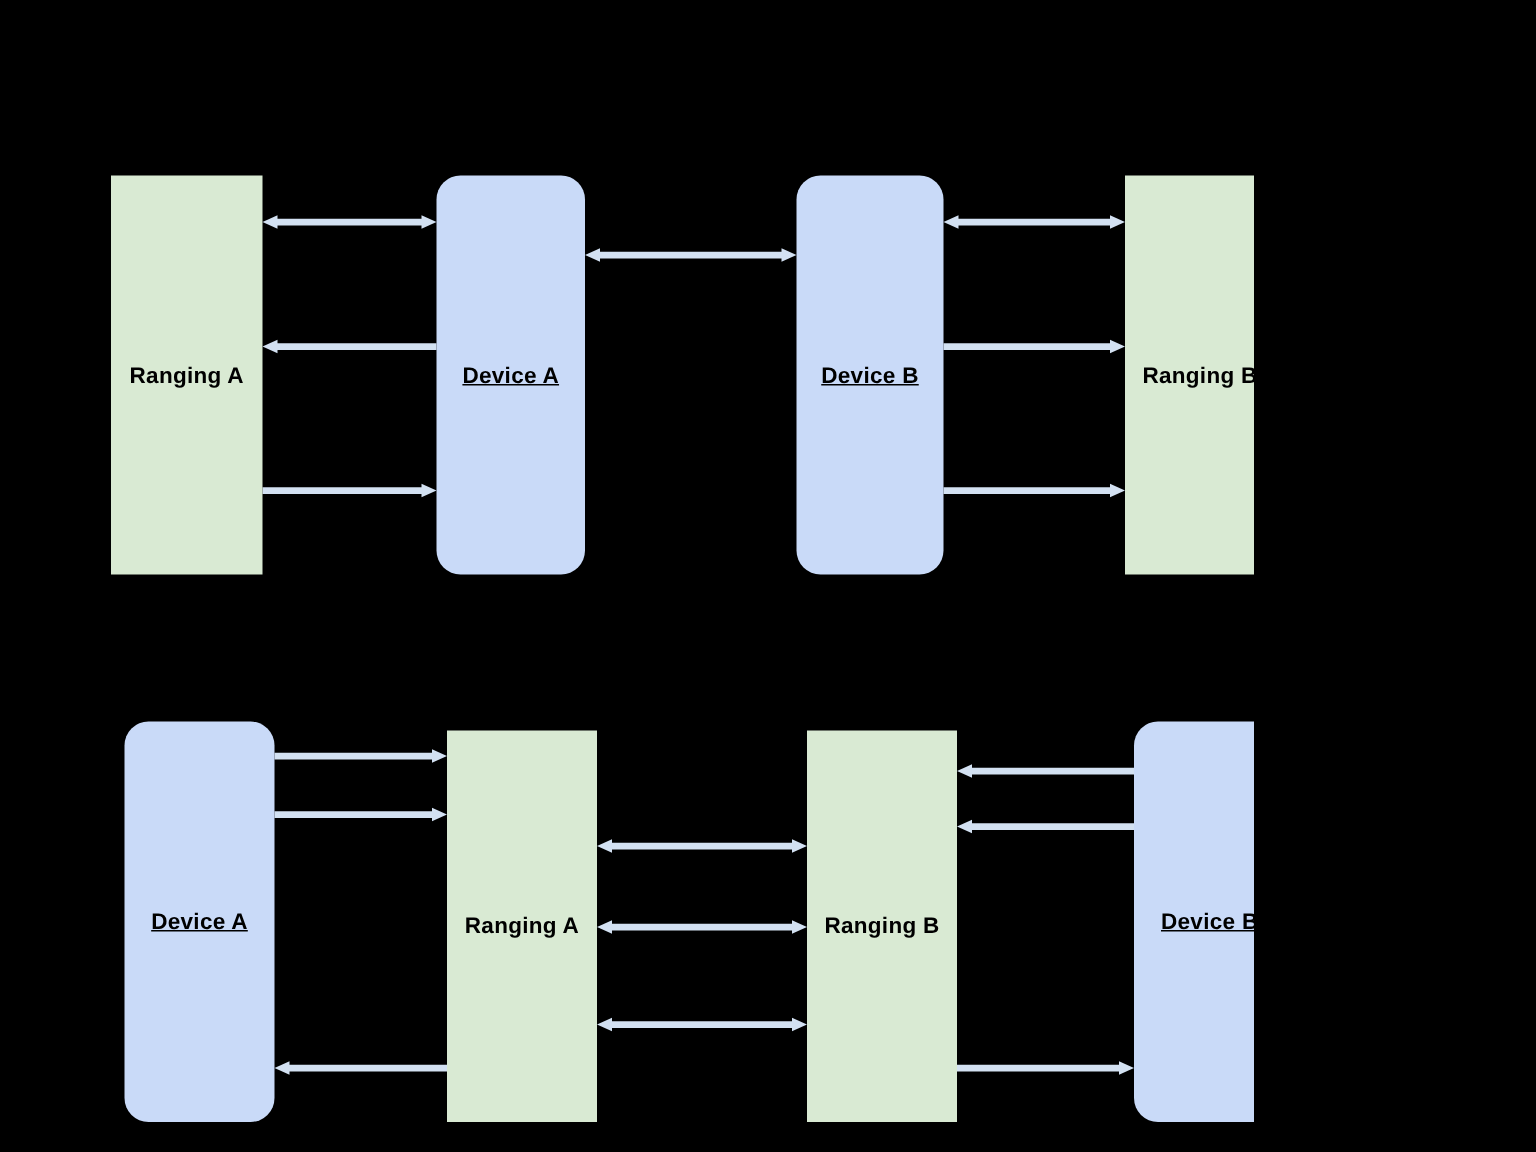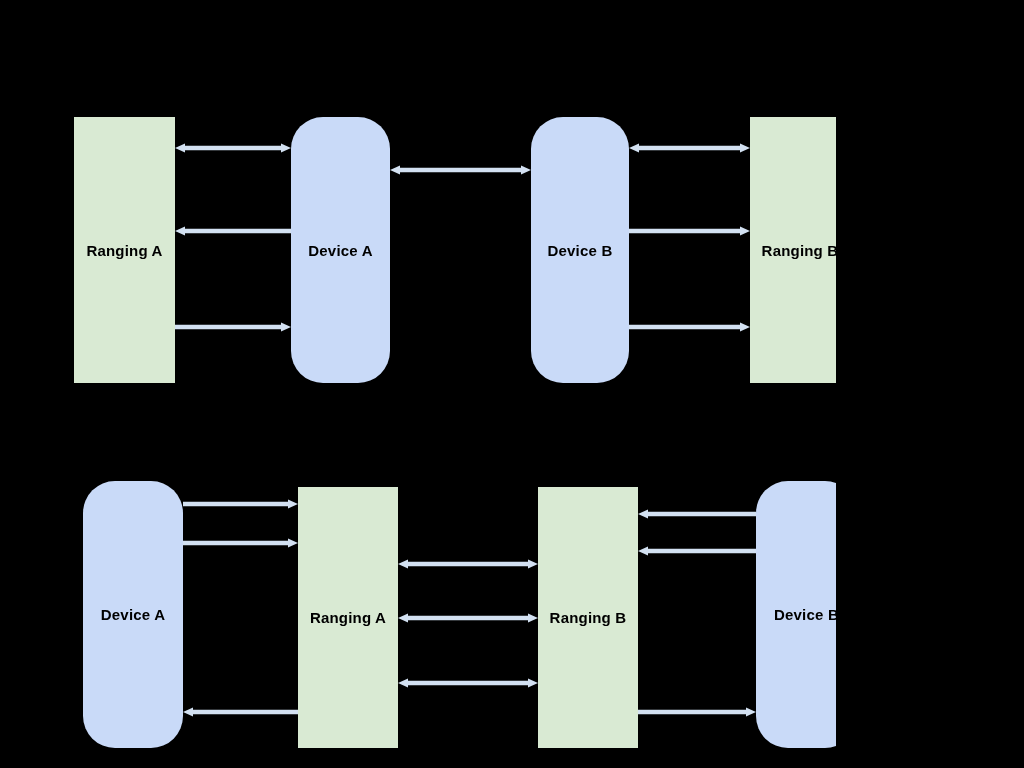--- a/index.html
+++ b/index.html
@@ -26,21 +26,22 @@
     letter-spacing: 0.2px;
     color: var(--label-color, #000000);
     text-align: center;
   }
   .box.ranging {
     background: var(--ranging-fill, #d9ead3);
     border-radius: 0;
   }
   .box.device {
     background: var(--device-fill, #c9daf8);
-    border-radius: 32px;
+    border-radius: 16px;
+    text-decoration: underline;
   }
   svg.arrows-layer {
     position: absolute;
     left: 0;
     top: 0;
     width: 1024px;
     height: 768px;
     pointer-events: none;
   }
 </style>

